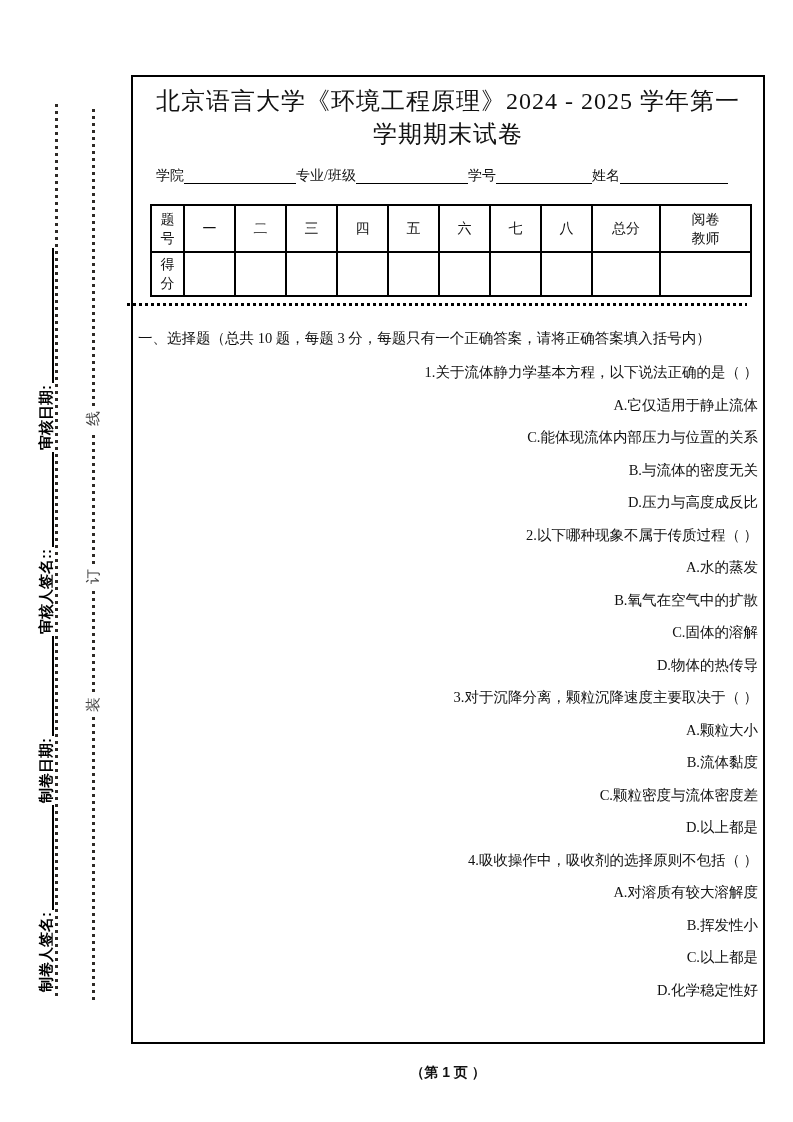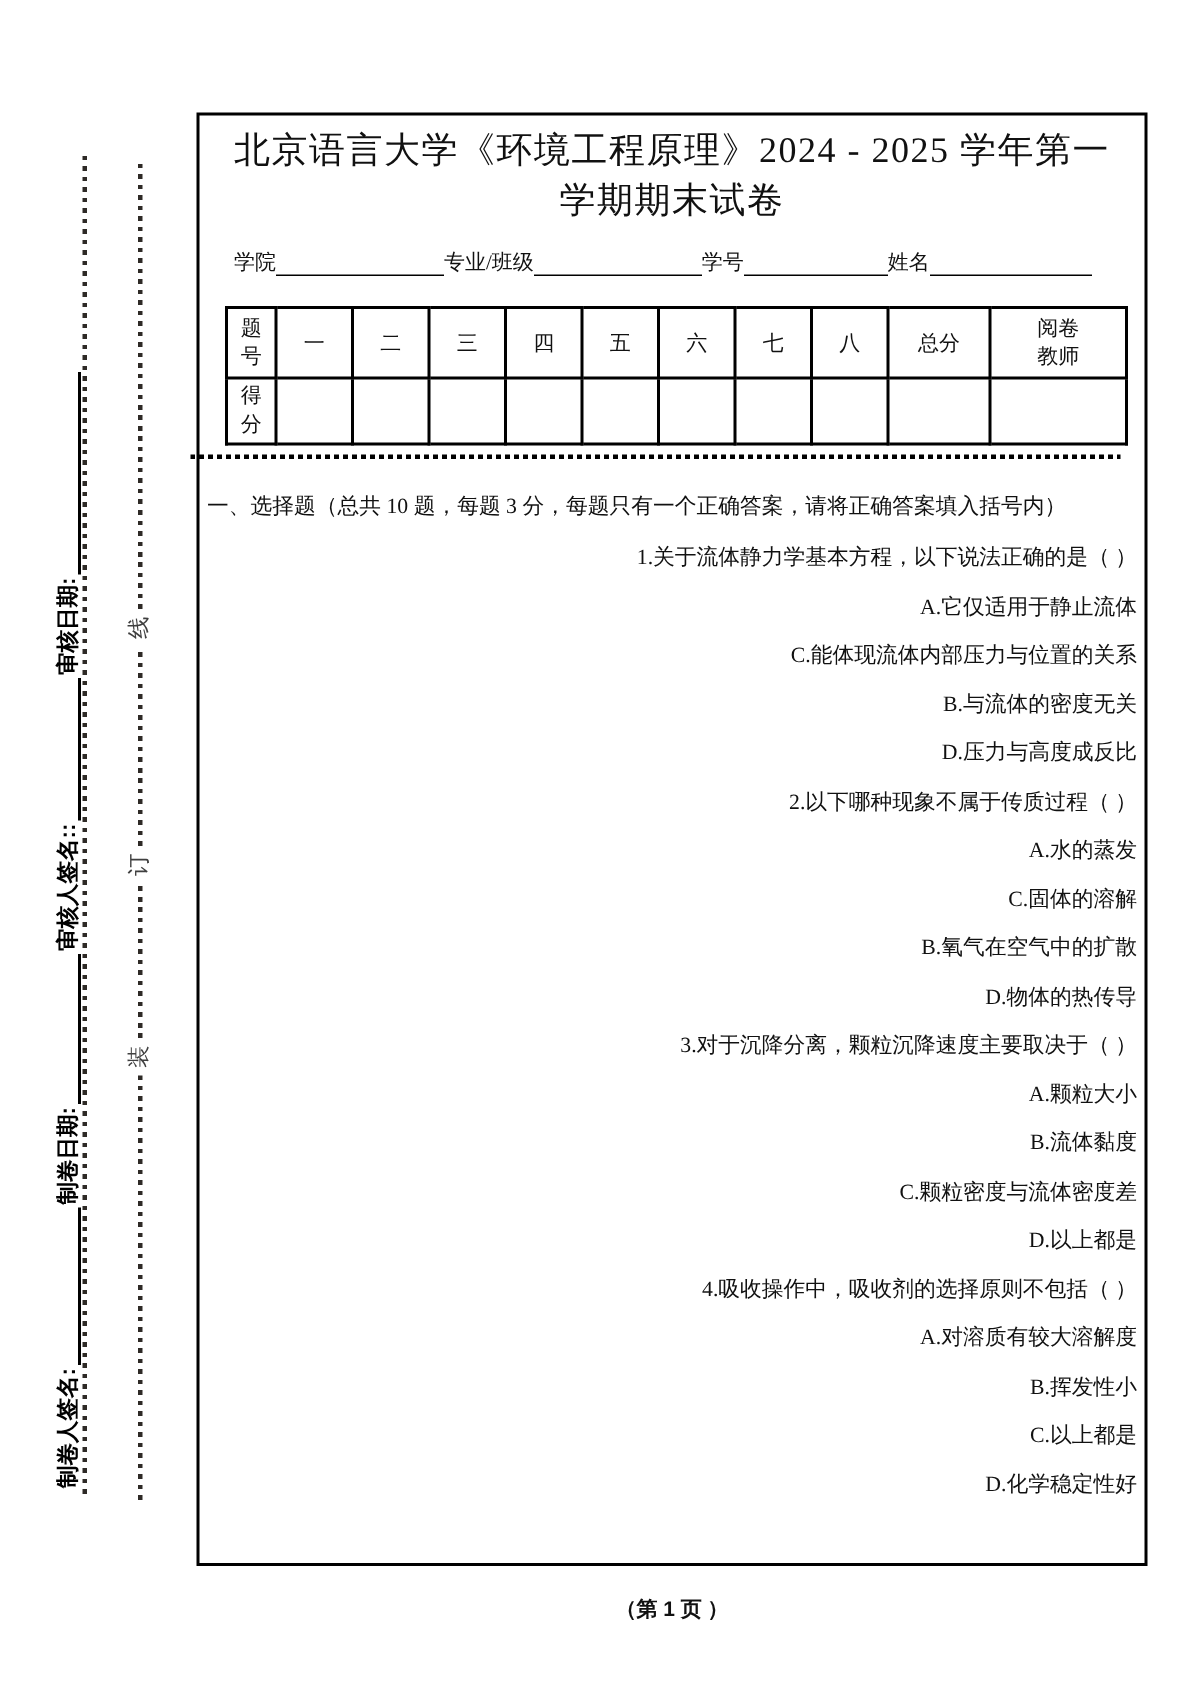--- a/index.html
+++ b/index.html
@@ -192,24 +192,24 @@
       <span class="q-num">D.</span><span>压力与高度成反比</span>
     </p>
 
     <p class="q-line">
       <span class="q-num">2.</span><span>以下哪种现象不属于传质过程（  ）</span>
     </p>
     <p class="q-line">
       <span class="q-num">A.</span><span>水的蒸发</span>
     </p>
     <p class="q-line">
+      <span class="q-num">B.</span><span>氧气在空气中的扩散</span>
+    </p>
+    <p class="q-line">
       <span class="q-num">C.</span><span>固体的溶解</span>
-    </p>
-    <p class="q-line">
-      <span class="q-num">B.</span><span>氧气在空气中的扩散</span>
     </p>
     <p class="q-line">
       <span class="q-num">D.</span><span>物体的热传导</span>
     </p>
 
     <p class="q-line">
       <span class="q-num">3.</span><span>对于沉降分离，颗粒沉降速度主要取决于（  ）</span>
     </p>
     <p class="q-line">
       <span class="q-num">A.</span><span>颗粒大小</span>

